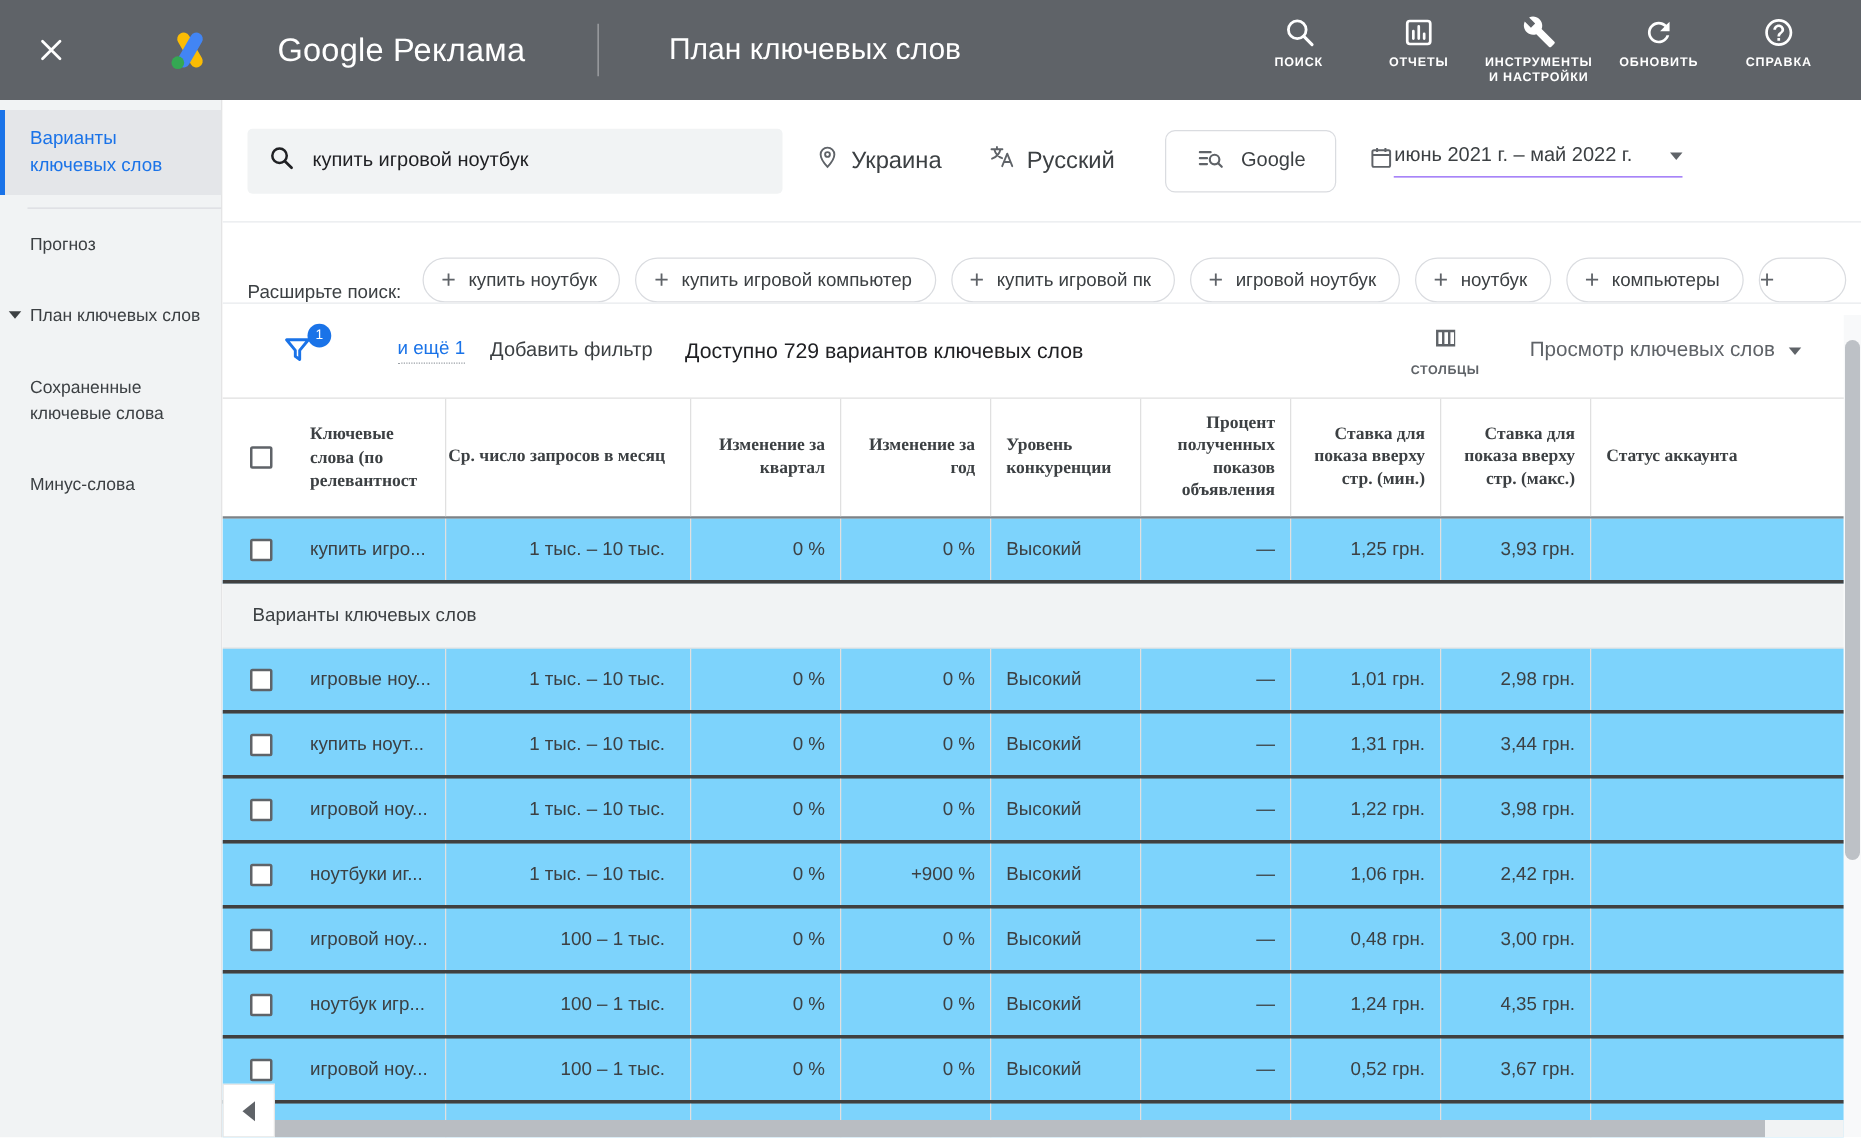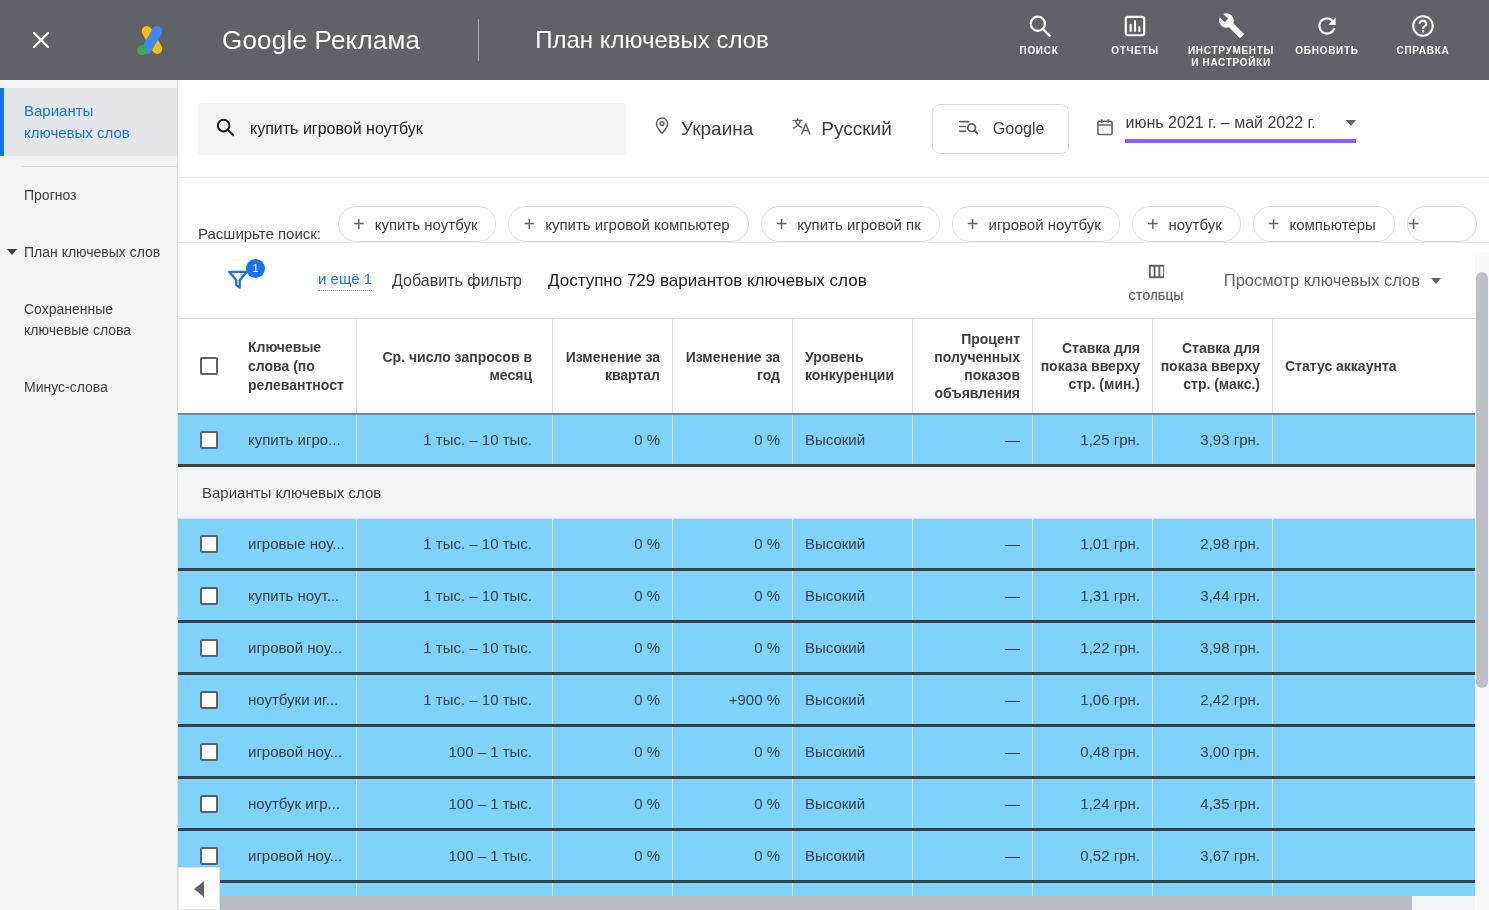--- a/index.html
+++ b/index.html
@@ -33,21 +33,21 @@
   .toolbar { height: 98px; display: flex; align-items: center; border-bottom: 1px solid #e8eaed; }
   .search-box { margin-left: 20px; width: 428px; height: 52px; background: #f1f3f4; border-radius: 4px; display: flex; align-items: center; padding: 0 16px; cursor: text; }
   .search-box .txt { margin-left: 14px; font-size: 16px; color: #202124; }
   .tb-ctl { display: flex; align-items: center; font-size: 19px; color: #3c4043; cursor: pointer; white-space: nowrap; }
   .tb-ctl .txt { margin-left: 9px; }
   .ctl-location { margin-left: 26px; }
   .ctl-language { margin-left: 38px; }
   .network-box { margin-left: 40px; height: 50px; border: 1px solid #dadce0; border-radius: 8px; padding: 0 24px; display: flex; align-items: center; font-size: 16px; color: #3c4043; cursor: pointer; }
   .network-box .txt { margin-left: 13px; }
   .date-ctl { margin-left: 26px; display: flex; align-items: center; cursor: pointer; }
-  .date-ctl .under { display: flex; align-items: center; margin-left: 10px; padding-bottom: 7px; border-bottom: 4px solid #8b5cf6; }
+  .date-ctl .under { display: flex; align-items: center; margin-left: 0; padding-bottom: 7px; border-bottom: 1px solid #8b5cf6; }
   .date-ctl .txt { font-size: 16px; color: #3c4043; white-space: nowrap; }
   .caret-down { width: 0; height: 0; border-left: 5px solid transparent; border-right: 5px solid transparent; border-top: 6px solid #5f6368; }
   .date-ctl .caret-down { margin-left: 30px; }
 
   
   .expand-row { height: 65px; display: flex; align-items: flex-end; border-bottom: 1px solid #e8eaed; padding-left: 20px; overflow: hidden; white-space: nowrap; }
   .expand-label { font-size: 15px; color: #3c4043; margin-right: 17px; flex: 0 0 auto; }
   .chip { flex: 0 0 auto; display: inline-flex; align-items: center; height: 36px; border: 1px solid #dadce0; border-radius: 18px; background: #fff; padding: 0 18px 0 14px; margin-right: 12px; cursor: pointer; }
   .chip .plus { font-size: 20px; color: #5f6368; line-height: 1; margin-right: 10px; font-weight: 400; }
   .chip .c-lbl { font-size: 15px; color: #3c4043; }
@@ -61,21 +61,21 @@
   .add-filter { margin-left: 20px; font-size: 16px; color: #3c4043; cursor: pointer; }
   .results-summary { margin-left: 26px; font-size: 17px; color: #202124; }
   .columns-btn { margin-left: auto; display: flex; flex-direction: column; align-items: center; cursor: pointer; }
   .columns-btn .lbl { margin-top: 4px; font-size: 10px; font-weight: 700; letter-spacing: .5px; color: #5f6368; }
   .view-selector { margin: 0 48px 0 40px; display: flex; align-items: center; font-size: 16.5px; color: #5f6368; cursor: pointer; }
   .view-selector .caret-down { margin-left: 11px; }
 
   
   .ktable { width: calc(100% - 14px); }
   .trow, .thead { display: grid; grid-template-columns: 62px 117px 196px 120px 120px 120px 120px 120px 120px auto; }
-  .thead { height: 96px; border-bottom: 2px solid #7d8287; }
+  .thead { height: 96px; border-bottom: 2px solid #7d8287; font-family: Liberation Serif, serif; }
   .thead > div { display: flex; align-items: center; font-size: 14px; font-weight: 700; color: #3c4043; line-height: 18px; }
   .trow { height: 52px; border-bottom: 3px solid #404040; background: #7dd3fc; }
   .trow > div { display: flex; align-items: center; font-size: 15px; color: #3c4043; overflow: hidden; white-space: nowrap; }
   .bR { border-right: 1px solid #e0e0e0; }
   .al { justify-content: flex-start; text-align: left; }
   .ar { justify-content: flex-end; text-align: right; }
   .c-check { justify-content: center; }
   .c-kw { padding-left: 8px; padding-right: 6px; }
   .c-vol { padding-right: 20px; }
   .c-q, .c-y, .c-impr, .c-min, .c-max { padding-right: 12px; }

